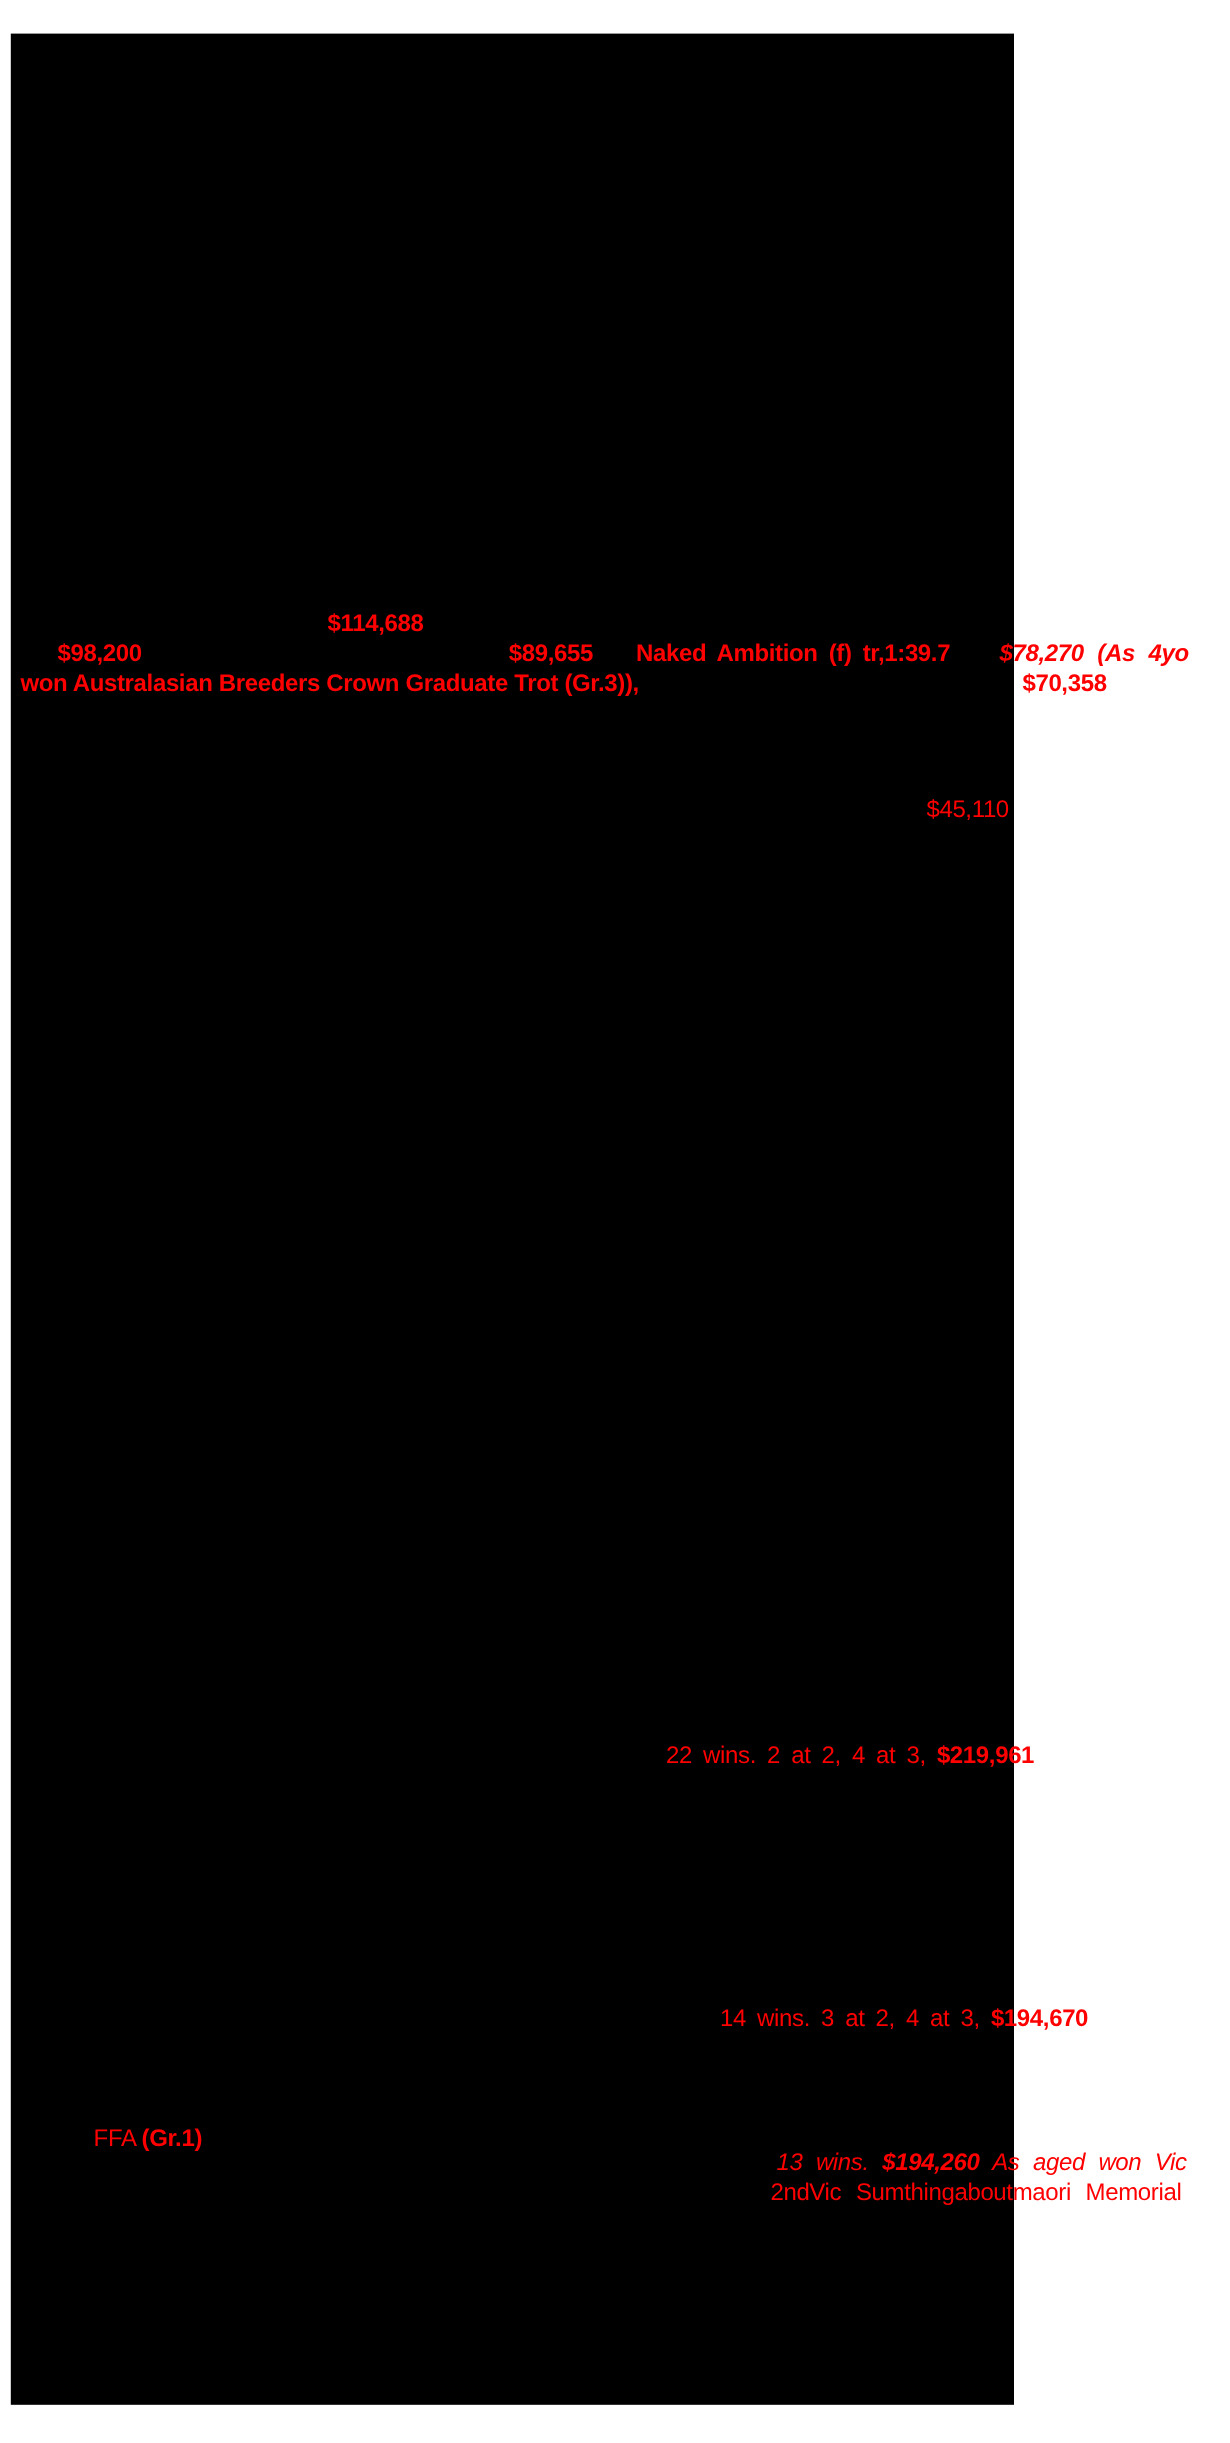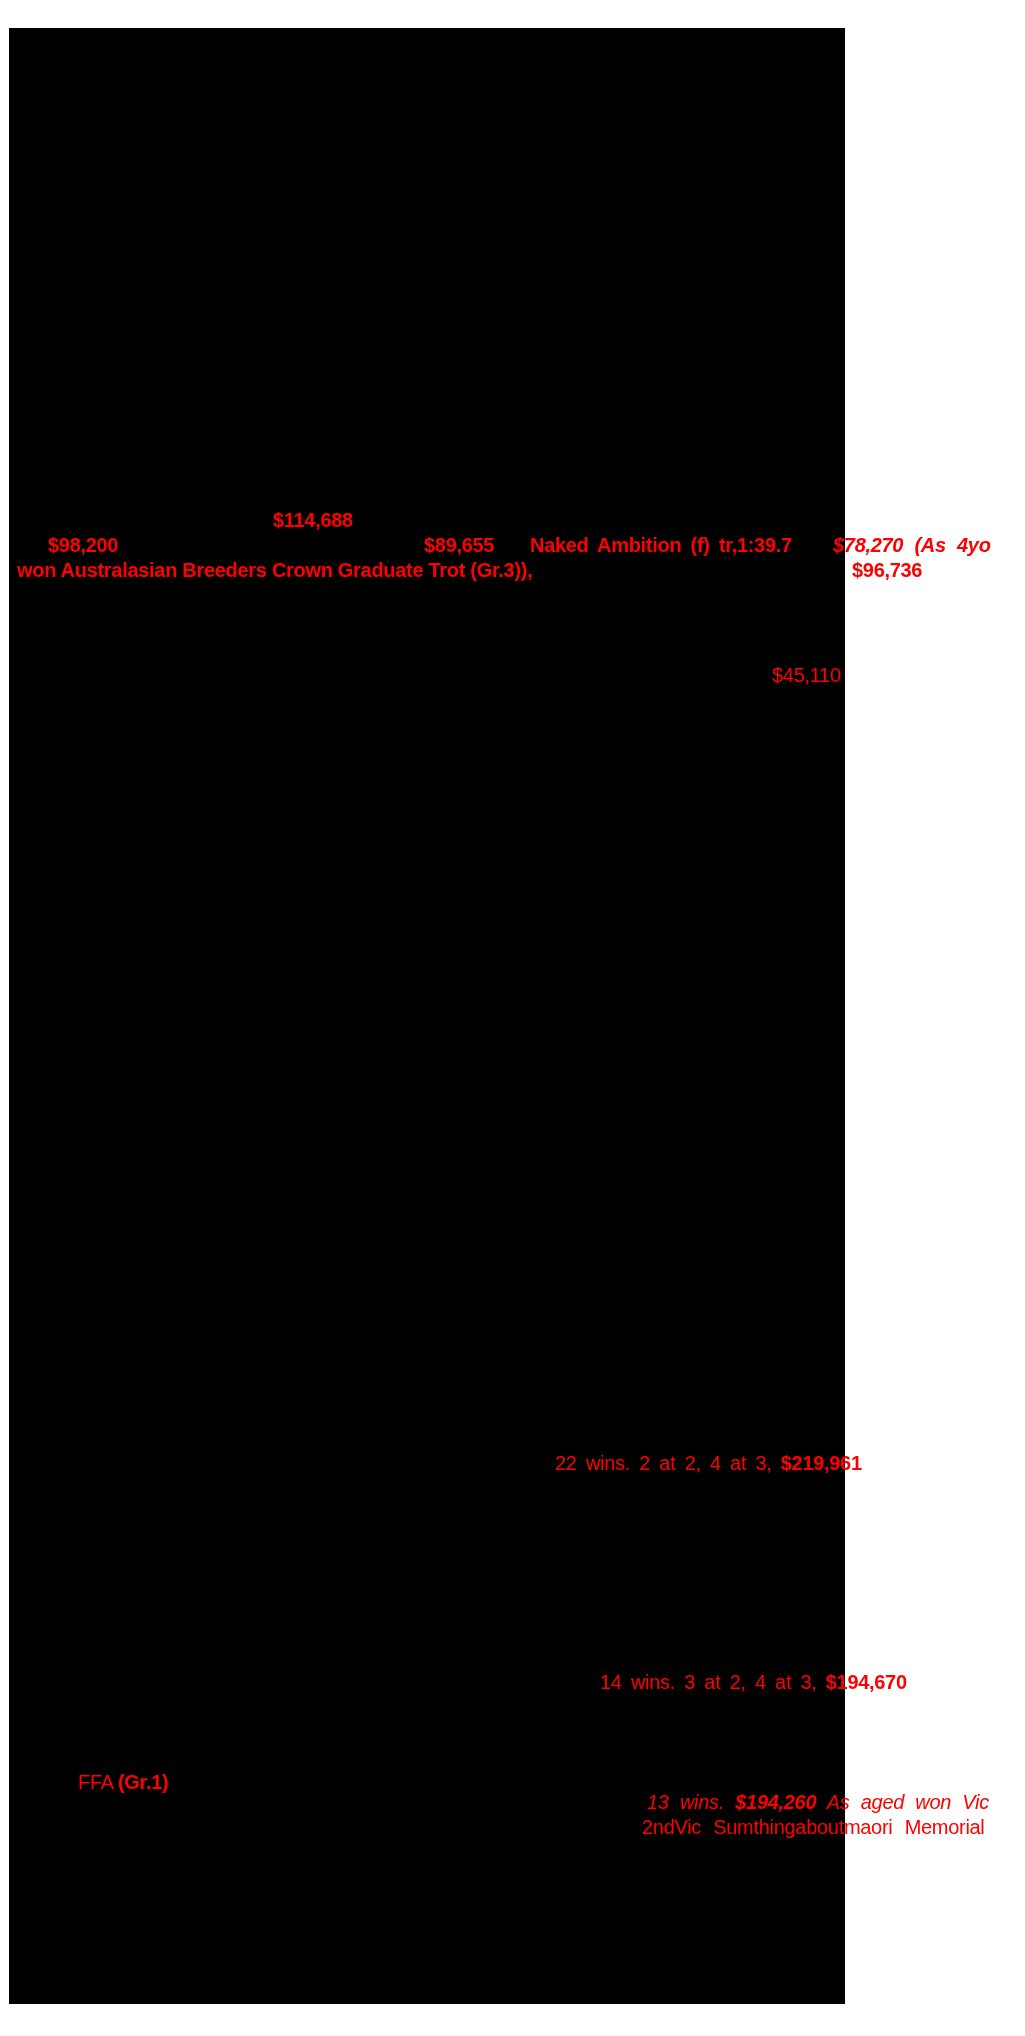--- a/index.html
+++ b/index.html
@@ -46,21 +46,21 @@
   <div class="content">
 
     <div class="frag b" style="left:264px; top:480px;">$114,688</div>
 
     <div class="frag b" style="left:8px; top:505px;margin-left:31px;">$98,200</div>
     <div class="frag b" style="left:415px; top:505px;">$89,655</div>
     <div class="frag b ws4" style="left:521px; top:505px;">Naked Ambition (f) tr,1:39.7</div>
     <div class="frag b ws6" style="left:824px; top:505px;">$78,270 (As 4yo</div>
 
     <div class="frag b" style="left:8px; top:530px;">won Australasian Breeders Crown Graduate Trot (Gr.3)),</div>
-    <div class="frag b" style="left:843px; top:530px;">$96,736</div>
+    <div class="frag b" style="left:843px; top:530px;">$70,358</div>
 
     <div class="frag r" style="left:763px; top:635px;text-align:right;">$45,110</div>
 
 
     <div class="frag ws4" style="left:546px; top:1423px;">
       <span class="r">22 wins. 2 at 2, 4 at 3, </span><span class="b">$219,961</span>
     </div>
 
     <div class="frag ws4" style="left:591px; top:1642px;">
       <span class="r">14 wins. 3 at 2, 4 at 3, </span><span class="b">$194,670</span>

